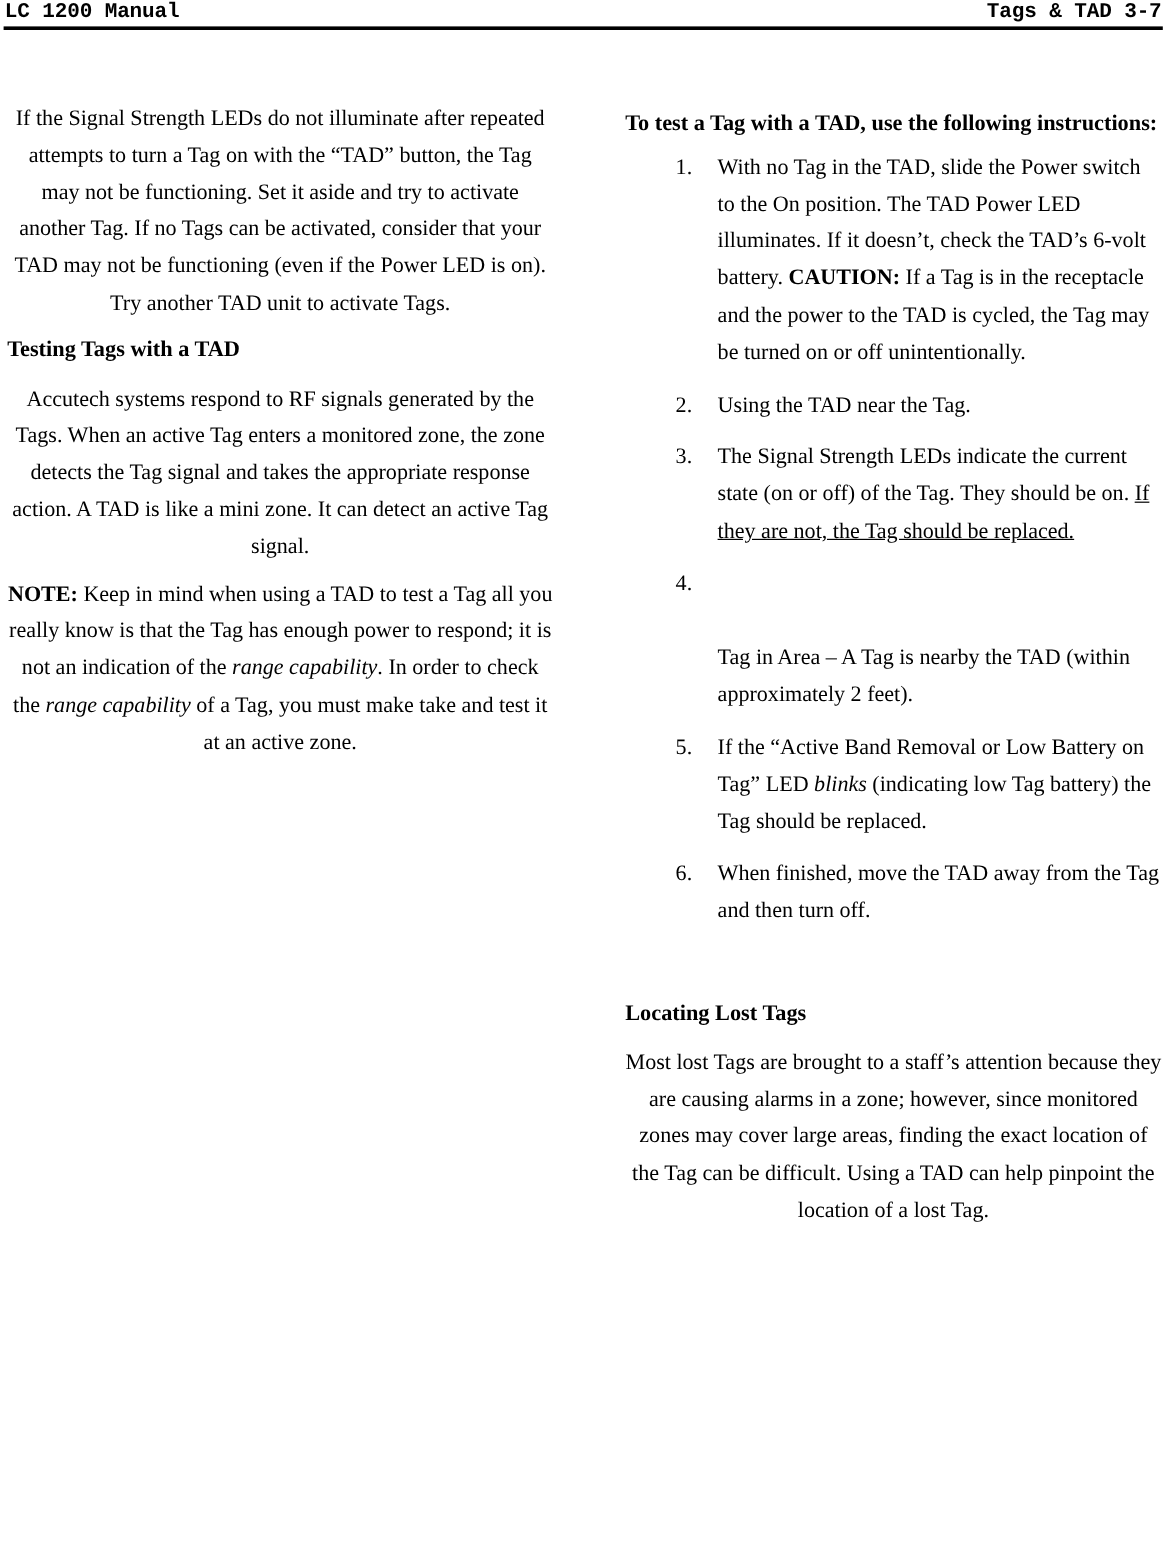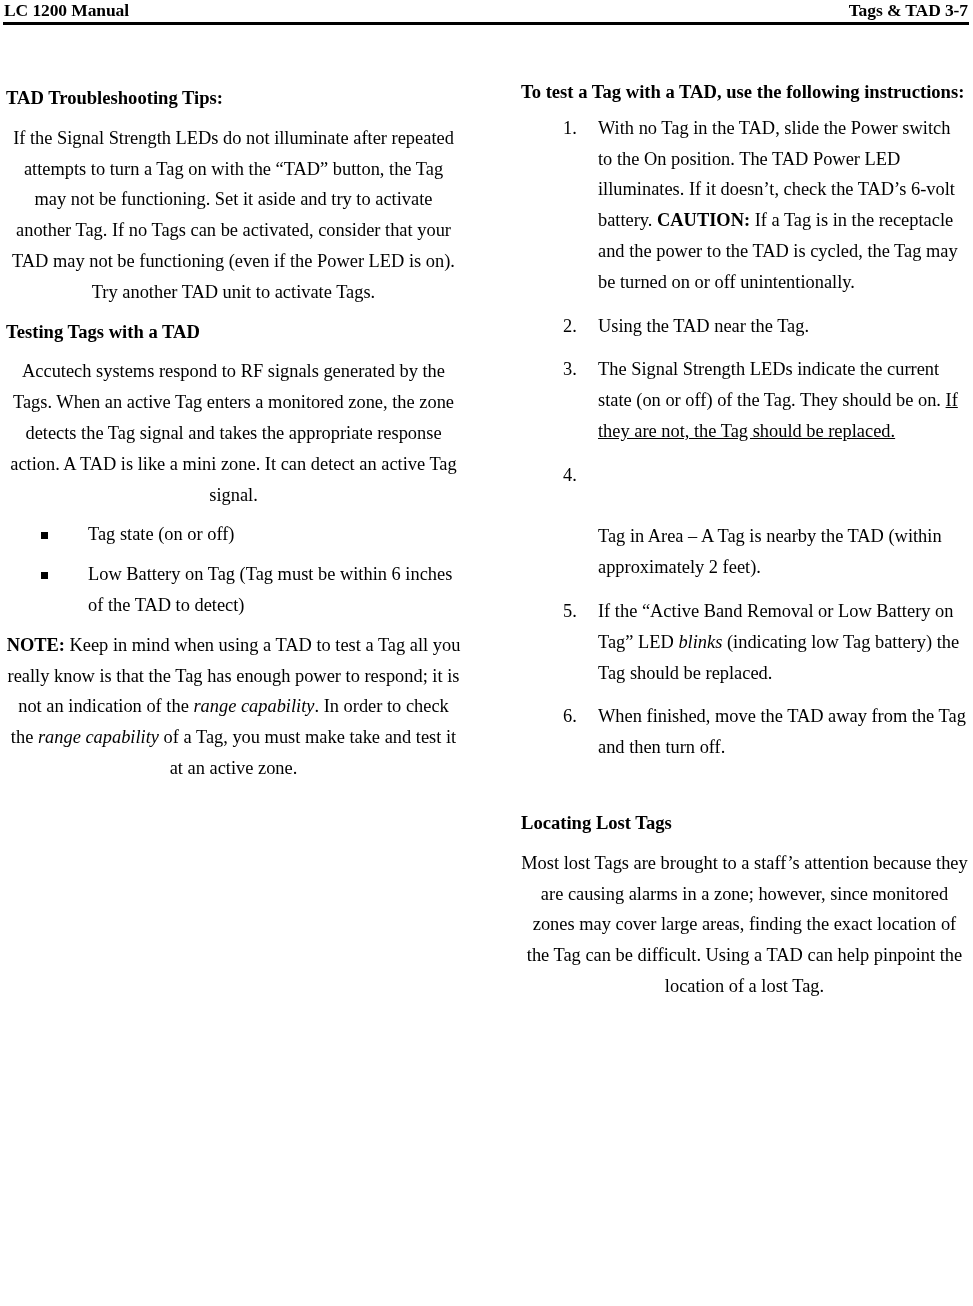--- a/index.html
+++ b/index.html
@@ -19,21 +19,21 @@
   
   .page-header {
     position: absolute;
     top: 0px;
     left: 4px;
     right: 5px;
     height: 26px;
     display: flex;
     align-items: flex-start;
     justify-content: space-between;
-    font-family: Liberation Serif, serif;
+    font-family: Liberation Mono, monospace;
     font-weight: bold;
     font-size: 17.5px;
     line-height: 20px;
     letter-spacing: -0.1px;
   }
   .page-header .hdr-left { white-space: nowrap; }
   .page-header .hdr-right { white-space: nowrap; }
   .header-rule {
     position: absolute;
     top: 22px;
@@ -65,21 +65,21 @@
     width: 447px;
   }
 
   h3.section-head {
     margin: 0;
     font-size: 18.6px;
     font-weight: bold;
     line-height: 30.8px;
   }
   .col-left h3.section-head { margin-top: 9px; }
-  .col-right h3.section-head { margin-top: 3px; }
+  .col-right h3.section-head { margin-top: 14px; }
 
   p.para {
     margin: 0;
     margin-top: 9px;
     text-align: center;
   }
 
   
   ul.bullets {
     list-style: none;
@@ -134,37 +134,28 @@
 <div class="page-header">
   <span class="hdr-left">LC 1200 Manual</span>
   <span class="hdr-right">Tags &amp; TAD 3-7</span>
 </div>
 <div class="header-rule"></div>
 
 <div class="columns">
 
   <div class="col col-left">
 
-    <h3 class="section-head">TAD Troubleshooting Tips:</h3>
 
     <p class="para">If the Signal Strength LEDs do not illuminate after repeated attempts to turn a Tag on with the “TAD” button, the Tag may not be functioning. Set it aside and try to activate another Tag. If no Tags can be activated, consider that your TAD may not be functioning (even if the Power LED is on). Try another TAD unit to activate Tags.</p>
 
     <h3 class="section-head">Testing Tags with a TAD</h3>
 
     <p class="para">Accutech systems respond to RF signals generated by the Tags. When an active Tag enters a monitored zone, the zone detects the Tag signal and takes the appropriate response action. A TAD is like a mini zone. It can detect an active Tag signal.</p>
 
 
-    <ul class="bullets">
-      <li>
-        <span>Tag state (on or off)</span>
-      </li>
-      <li>
-        <span>Low Battery on Tag (Tag must be within 6 inches of the TAD to detect)</span>
-      </li>
-    </ul>
 
     <p class="para"><b>NOTE:</b><span> Keep in mind when using a TAD to test a Tag all you really know is that the Tag has enough power to respond; it is not an indication of the </span><i>range capability</i><span>. In order to check the </span><i>range capability</i><span> of a Tag, you must make take and test it at an active zone.</span></p>
 
   </div>
 
   <div class="col col-right">
 
     <h3 class="section-head">To test a Tag with a TAD, use the following instructions:</h3>
 
     <ol class="numbered">

